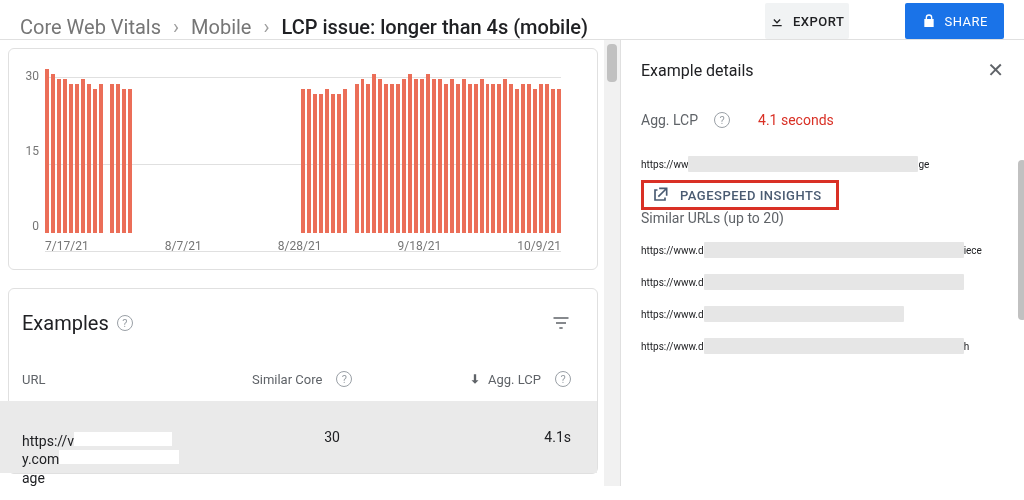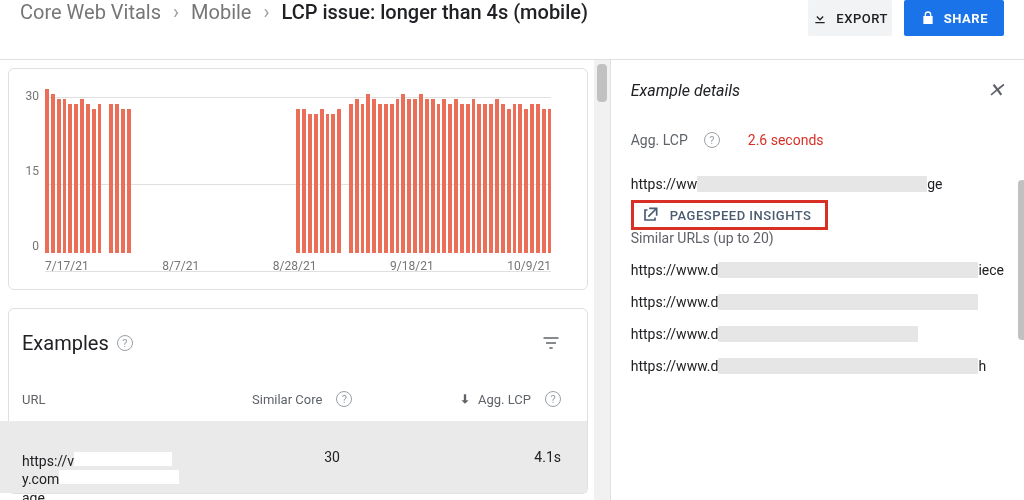--- a/index.html
+++ b/index.html
@@ -1,25 +1,25 @@
 <!DOCTYPE html>
 <html><head>
 <meta charset="utf-8">
 <style>
   * { box-sizing: border-box; margin: 0; padding: 0; font-family: Roboto, Arial, sans-serif; }
   body { width: 1024px; height: 500px; overflow: hidden; background: #fff; color: #5f6368; font-size: 14px; }
 
   
-  .topbar { height: 60px; border-bottom: 1px solid #e0e0e0; display: flex; align-items: flex-start; padding: 0 20px; }
+  .topbar { height: 40px; border-bottom: 1px solid #e0e0e0; display: flex; align-items: flex-end; padding: 0 20px; gap: 44px; }
   .crumb { font-size: 20px; color: #767676; display: flex; align-items: center; gap: 12px; }
   .crumb .chev { color: #9e9e9e; }
   .crumb .last { color: #202124; font-weight: 500; }
   .topbar .spacer { flex: 1; }
   .btn-export { background: #f1f3f4; color: #202124; height: 36px; padding: 0 4px; display: flex; align-items: center; gap: 8px; font-weight: 500; letter-spacing: .5px; font-size: 13px; border-radius: 2px; cursor: pointer; }
-  .btn-share  { background: #1a73e8; color: #fff;    height: 36px; padding: 0 16px; display: flex; align-items: center; gap: 8px; font-weight: 700; letter-spacing: .5px; font-size: 13px; border-radius: 2px; margin-left: 12px; cursor: pointer; }
+  .btn-share  { background: #1a73e8; color: #fff;    height: 36px; padding: 0 16px; display: flex; align-items: center; gap: 8px; font-weight: 400; letter-spacing: .5px; font-size: 13px; border-radius: 2px; margin-left: 12px; cursor: pointer; }
 
   
   .body { display: flex; height: calc(500px - 54px); }
   .left { width: 604px; padding: 8px 6px 0 8px; position: relative; }
   .scroll-gutter { width: 16px; background: #f1f1f1; position: relative; }
   .scroll-gutter .thumb { position: absolute; left: 3px; right: 3px; top: 4px; height: 38px; background: #c1c1c1; border-radius: 4px; }
   .right { flex: 1; border-left: 1px solid #e0e0e0; padding: 18px 20px 0 20px; position: relative; }
 
   .card { background: #fff; border: 1px solid #e0e0e0; border-radius: 6px; margin-bottom: 18px; padding: 12px 26px 6px 26px; }
 
@@ -41,26 +41,26 @@
   .thead .c1 { flex: 0 0 230px; }
   .thead .c2 { flex: 0 0 160px; display:flex; align-items:center; gap:6px; }
   .thead .c3 { flex: 1; display:flex; align-items:center; justify-content:flex-end; gap:6px; }
   .trow { display: flex; align-items: center; height: 72px; margin: 14px -26px 0 -26px; padding: 0 26px; background: #eaeaea; font-size: 14px; color:#202124; }
   .trow .c1 { flex: 0 0 230px; line-height: 1.3; position:relative;margin-top:45px; }
   .trow .c2 { flex: 0 0 160px; text-align:center; }
   .trow .c3 { flex: 1; text-align:right; }
   .redact-white { background:#fff; display:inline-block; }
 
   
-  .rp-head { display:flex; align-items:center;font-style:italic; }
+  .rp-head { display:flex; align-items:center; }
   .rp-title { color:#202124; font-size: 16px; }
   .rp-close { margin-left:auto; color:#5f6368; cursor:pointer; font-size:20px; }
   .rp-row { display:flex; align-items:center; gap:8px; margin-top:30px; font-size:14px; color:#5f6368; }
   .red { color:#d93025; }
-  .rp-url { margin-top:28px; font-size:14px; color:#202124; display:flex; align-items:center; gap:0; }
+  .rp-url { margin-top:28px; font-size:10px; color:#202124; display:flex; align-items:center; gap:0; }
   .redact-grey { background:#e6e6e6; height:16px; display:inline-block; border-radius:1px; }
   .psi-box { display:inline-flex; align-items:center; gap:10px; border:3px solid #d93025; padding:2px 14px 2px 6px; margin-top:8px; color:#4a5b72; font-weight:500; letter-spacing:.5px; font-size:13px; cursor:pointer; }
   .psi-box svg { color:#4a5b72; }
   .sub-head { font-size:14px; color:#5f6368; }
   .similar-list .rp-url { margin-top:16px; }
   .right-scroll { position:absolute; right:-2px; top:120px; width:8px; height:160px; background:#c1c1c1; border-radius:4px; }
 
   svg { display:block; }
 </style>
 </head>
@@ -247,21 +247,21 @@
     <div class="right-scroll"></div>
 
     <div class="rp-head">
       <span class="rp-title">Example details</span>
       <span class="rp-close">✕</span>
     </div>
 
     <div class="rp-row">
       <span>Agg. LCP</span>
       <span class="help-ic">?</span>
-      <span class="red" style="margin-left:20px">2.6 seconds</span>
+      <span class="red" style="margin-left:20px">4.1 seconds</span>
     </div>
 
     <div class="rp-url">
       <span>https://ww</span>
       <span class="redact-grey" style="width:230px"></span>
       <span>ge</span>
     </div>
 
     <div class="psi-box">
       <svg width="20" height="20" viewBox="0 0 24 24">

